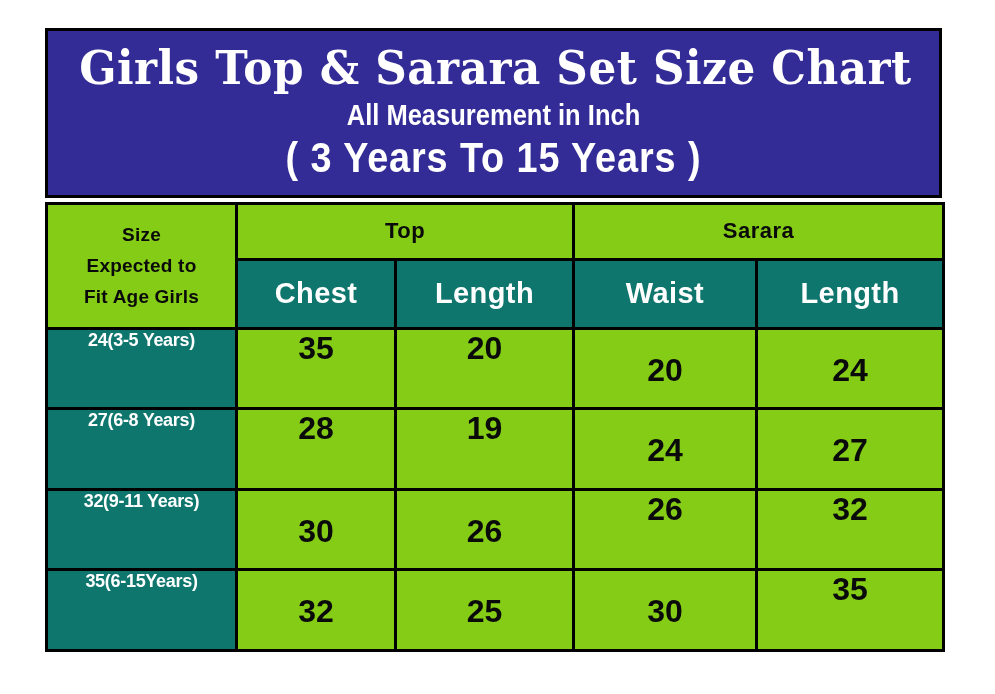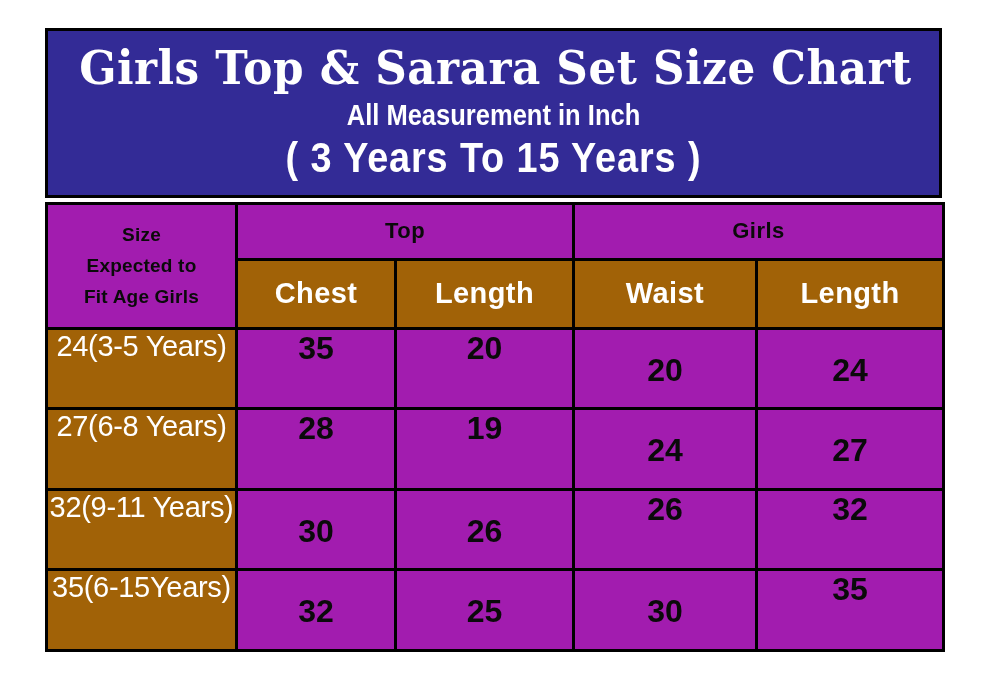--- a/index.html
+++ b/index.html
@@ -81,22 +81,22 @@
     border-collapse: collapse;
     table-layout: fixed;
   }
   .chart-table td {
     border: 3px solid #000000;
     text-align: center;
     padding: 0;
     overflow: hidden;
   }
 
-  .cell-pink { background: #a21caf; color: #0a0a0a; }
-  .cell-blue { background: #a16207; color: #ffffff; }
+  .cell-pink { background: #84cc16; color: #0a0a0a; }
+  .cell-blue { background: #0f766e; color: #ffffff; }
 
   
   .size-head {
     font-weight: bold;
     font-size: 19px;
     line-height: 31px;
     font-family: "Liberation Sans", sans-serif;
     letter-spacing: 0.2px;
   }
   .size-head span { display: block; }
@@ -114,22 +114,22 @@
   .sub-head {
     font-weight: bold;
     font-size: 29px;
     font-family: "Liberation Sans", sans-serif;
     letter-spacing: 0.4px;
     vertical-align: middle;
   }
 
   
   .row-label {
-    font-weight: normal;
-    font-size: 29px;
+    font-weight: bold;
+    font-size: 18px;
     font-family: "Liberation Sans", sans-serif;
     vertical-align: top;
     padding-top: 10px;
     letter-spacing: -0.3px;
     white-space: nowrap;
   }
 
   
   .value-cell {
     font-weight: bold;
@@ -160,21 +160,21 @@
       <col style="width:187px">
     </colgroup>
     <tbody>
       <tr>
         <td class="cell-pink size-head" rowspan="2">
           <span>Size</span>
           <span>Expected to</span>
           <span>Fit Age Girls</span>
         </td>
         <td class="cell-pink group-head" colspan="2">Top</td>
-        <td class="cell-pink group-head" colspan="2">Girls</td>
+        <td class="cell-pink group-head" colspan="2">Sarara</td>
       </tr>
       <tr>
         <td class="cell-blue sub-head">Chest</td>
         <td class="cell-blue sub-head">Length</td>
         <td class="cell-blue sub-head">Waist</td>
         <td class="cell-blue sub-head">Length</td>
       </tr>
 
       <tr>
         <td class="cell-blue row-label">24(3-5 Years)</td>

